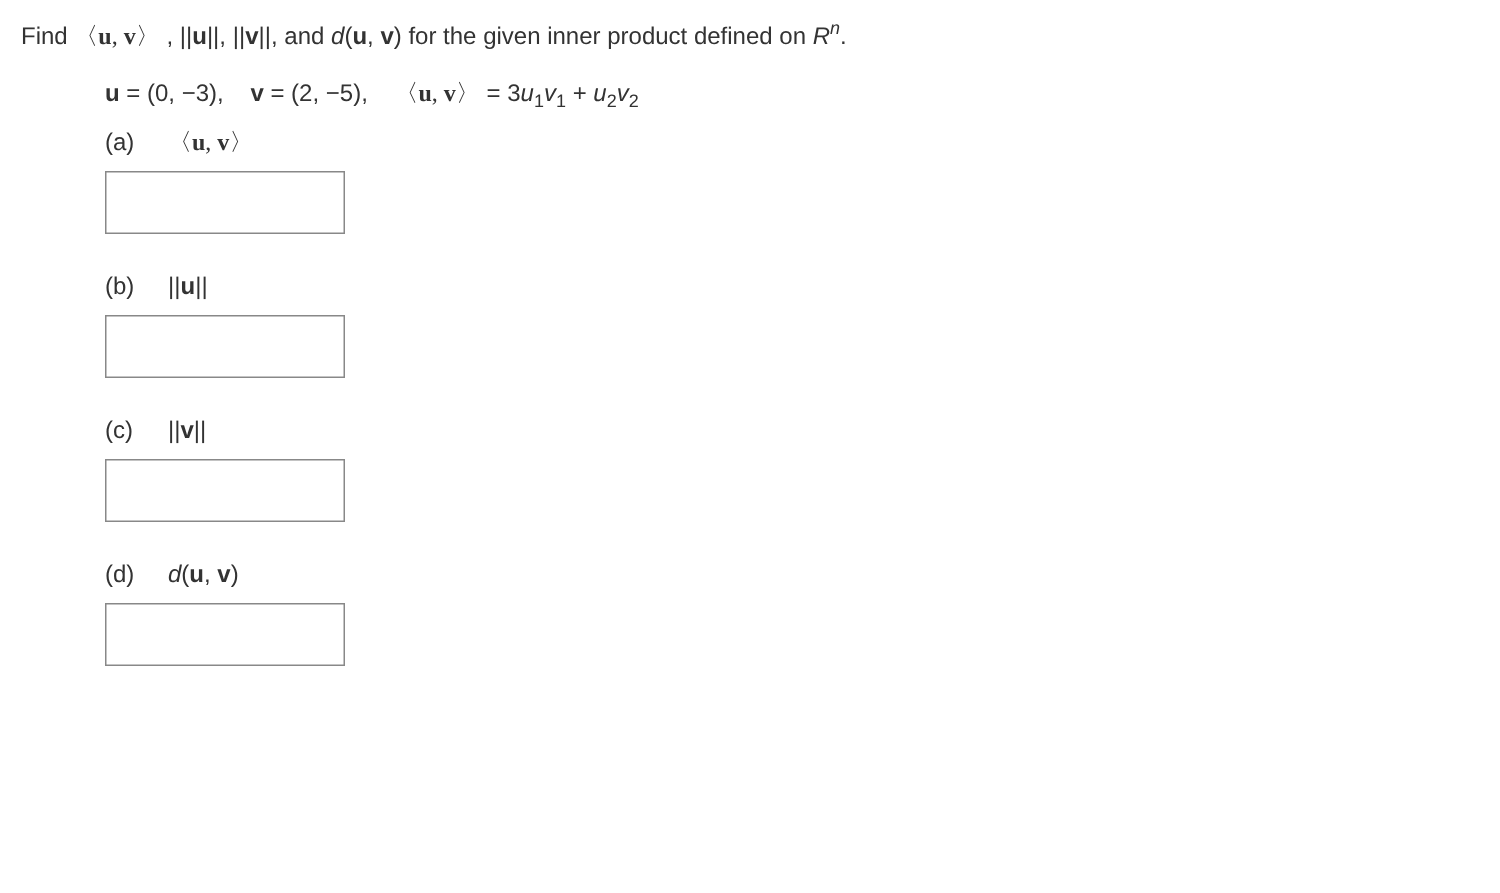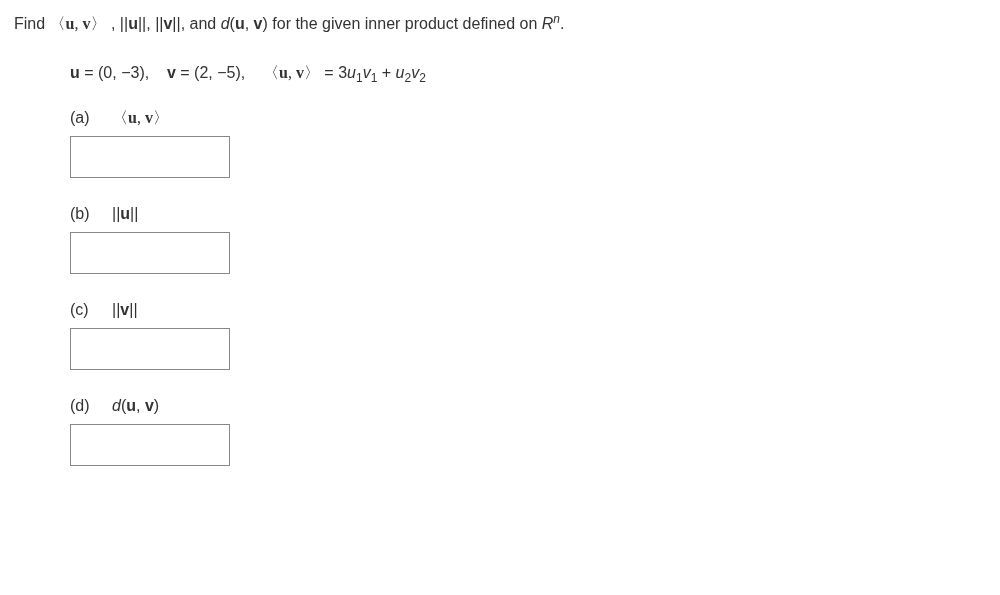--- a/index.html
+++ b/index.html
@@ -9,26 +9,26 @@
     }
     body {
       font-family: Verdana, Geneva, sans-serif;
       font-size: 16px;
       color: #333;
       background: #fff;
       padding: 10px 14px;
       width: 1000px;
     }
     .problem-statement {
-      margin-bottom: 25px;
+      margin-bottom: 14px;
       line-height: 1.5;
     }
     .problem-setup {
       margin-left: 56px;
-      margin-bottom: 18px;
+      margin-bottom: 7px;
       line-height: 1.5;
     }
     .part {
       margin-left: 56px;
       margin-bottom: 10px;
     }
     .part-header {
       display: flex;
       align-items: center;
       gap: 16px;

